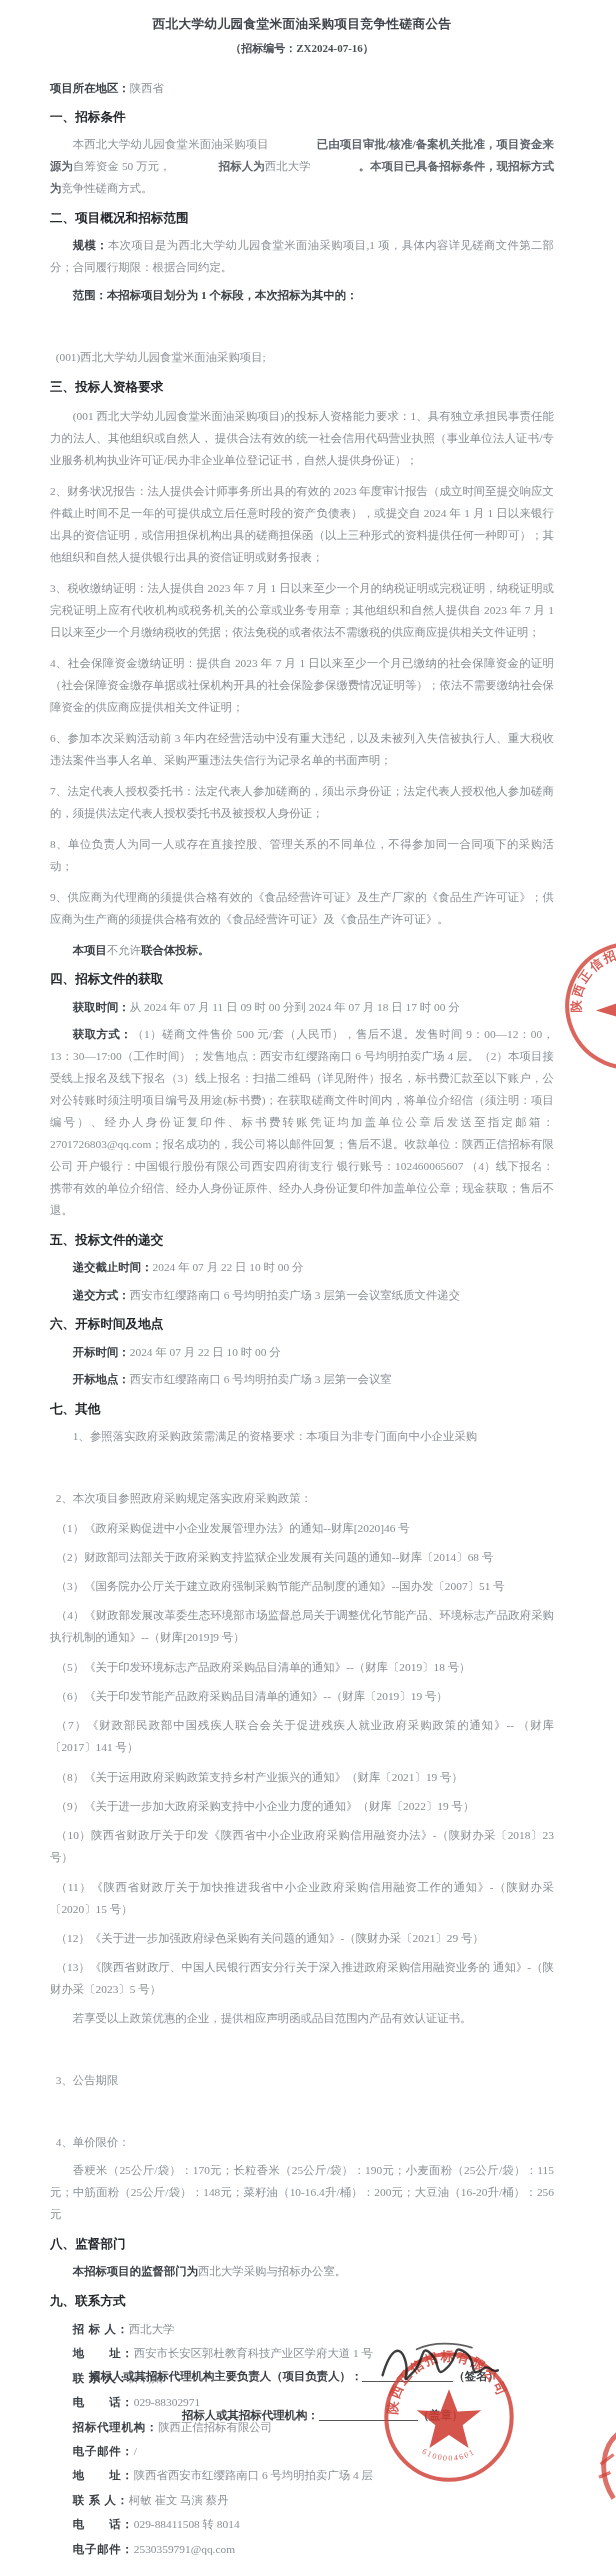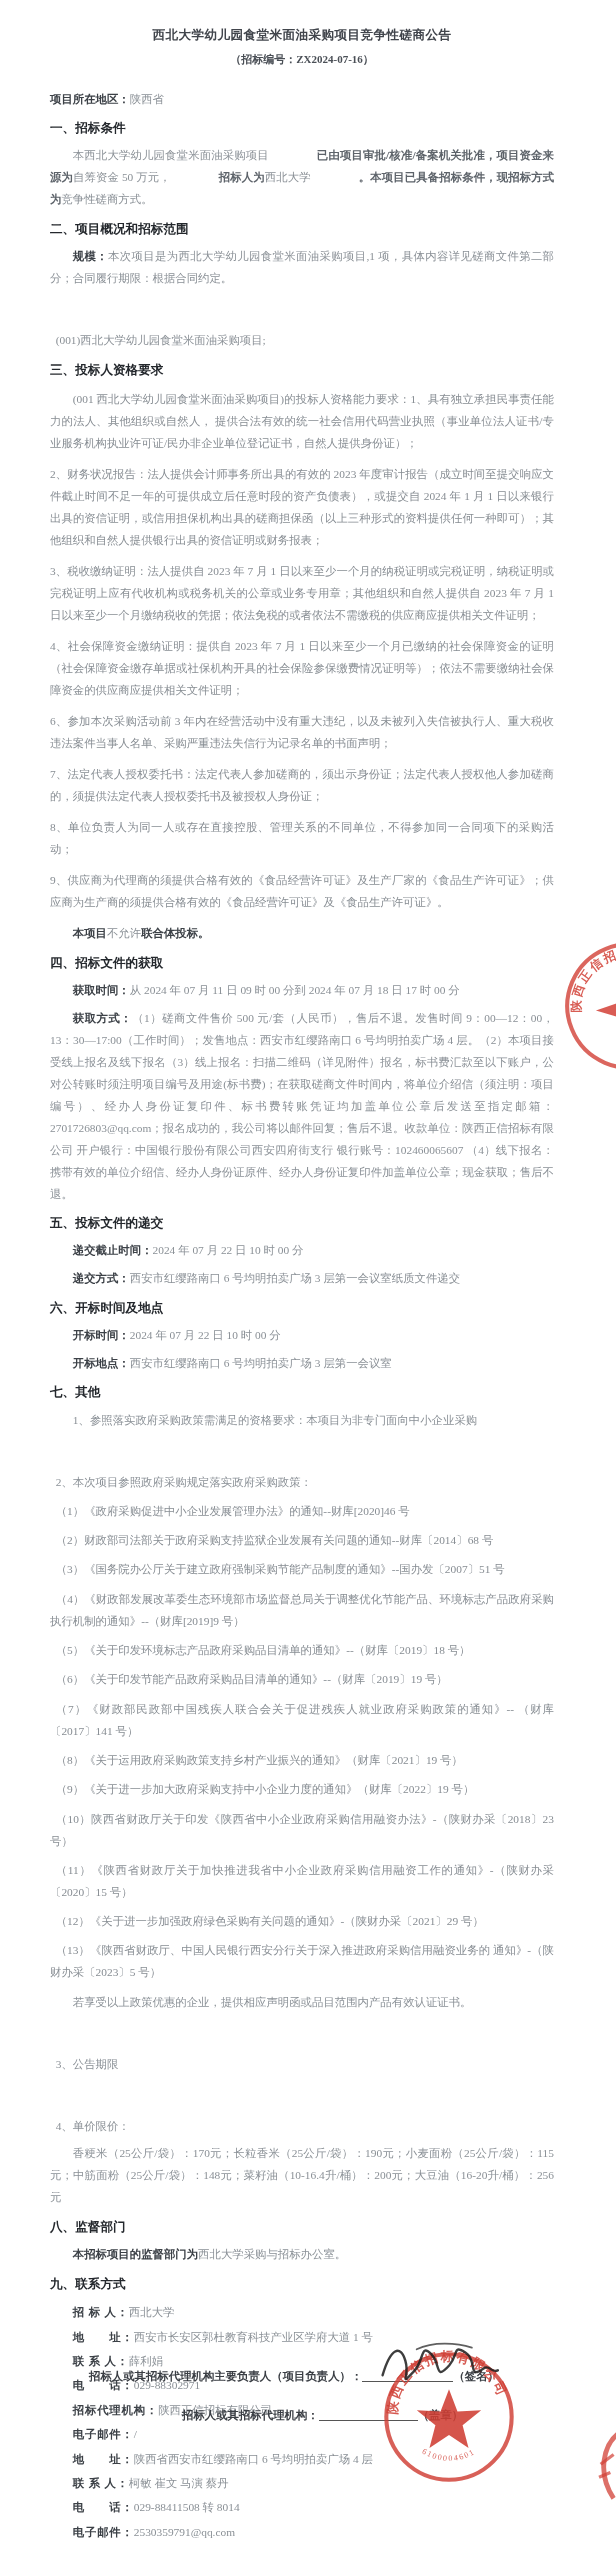--- a/index.html
+++ b/index.html
@@ -1,19 +1,19 @@
 <!DOCTYPE html>
 <html style="font-size:13px"><head>
 <meta charset="utf-8">
 <style>
   html,body{margin:0;padding:0;background:#ffffff;}
   body{width:617px;height:2576px;position:relative;overflow:hidden;
        font-family:"Liberation Serif","DejaVu Serif",serif;
        -webkit-font-smoothing:antialiased;}
-  .doc{position:absolute;top:11px;left:0;width:601px;padding:16.3px 47px 0 50px;box-sizing:border-box;}
+  .doc{position:absolute;top:0;left:0;width:601px;padding:16.3px 47px 0 50px;box-sizing:border-box;}
   .title{text-align:center;font-size:12.6px;font-weight:bold;color:#41454c;letter-spacing:0.4px;}
   .subtitle{text-align:center;font-size:11px;font-weight:bold;color:#4a4f56;margin-top:7.3px;}
   .region{margin-top:21px;font-size:11.4px;line-height:22px;}
   .sec{font-size:12.6px;font-weight:bold;color:#24282d;margin:10.6px 0 7.3px 0;}
   p{font-size:11.4px;line-height:22px;margin:5.7px 0;text-align:justify;color:#878d93;}
   .ind2{text-indent:2em;}
   .ind1{text-indent:.5em;margin-top:40px;}
   .lbl{font-weight:bold;color:#3c4147;}
   .dark{color:#5d636a;padding-left:48px;}
   .val{color:#8a9096;}
@@ -41,20 +41,21 @@
 
   <div class="region">
     <span class="lbl">项目所在地区：</span><span class="val">陕西省</span>
   </div>
 
   <div class="sec">一、招标条件</div>
   <p class="ind2"><span class="val">本西北大学幼儿园食堂米面油采购项目</span><span class="dark lbl">已由项目审批/核准/备案机关批准，项目资金来源为</span><span class="val">自筹资金 50 万元，</span><span class="dark lbl">招标人为</span><span class="val">西北大学</span><span class="dark lbl">。本项目已具备招标条件，现招标方式为</span><span class="val">竞争性磋商方式。</span></p>
 
   <div class="sec">二、项目概况和招标范围</div>
   <p class="ind2"><span class="lbl">规模：</span><span class="val">本次项目是为西北大学幼儿园食堂米面油采购项目,1 项，具体内容详见磋商文件第二部分；合同履行期限：根据合同约定。</span></p>
+  <p class="ind2"><span class="lbl">范围：</span><span class="lbl">本招标项目划分为 1 个标段，本次招标为其中的：</span></p>
   <p class="ind1"><span class="val">(001)西北大学幼儿园食堂米面油采购项目;</span></p>
 
   <div class="sec">三、投标人资格要求</div>
   <p class="item ind2">(001 西北大学幼儿园食堂米面油采购项目)的投标人资格能力要求：1、具有独立承担民事责任能力的法人、其他组织或自然人， 提供合法有效的统一社会信用代码营业执照（事业单位法人证书/专业服务机构执业许可证/民办非企业单位登记证书，自然人提供身份证）；</p>
   <p class="item">2、财务状况报告：法人提供会计师事务所出具的有效的 2023 年度审计报告（成立时间至提交响应文件截止时间不足一年的可提供成立后任意时段的资产负债表），或提交自 2024 年 1 月 1 日以来银行出具的资信证明，或信用担保机构出具的磋商担保函（以上三种形式的资料提供任何一种即可）；其他组织和自然人提供银行出具的资信证明或财务报表；</p>
   <p class="item">3、税收缴纳证明：法人提供自 2023 年 7 月 1 日以来至少一个月的纳税证明或完税证明，纳税证明或完税证明上应有代收机构或税务机关的公章或业务专用章；其他组织和自然人提供自 2023 年 7 月 1 日以来至少一个月缴纳税收的凭据；依法免税的或者依法不需缴税的供应商应提供相关文件证明；</p>
   <p class="item">4、社会保障资金缴纳证明：提供自 2023 年 7 月 1 日以来至少一个月已缴纳的社会保障资金的证明（社会保障资金缴存单据或社保机构开具的社会保险参保缴费情况证明等）；依法不需要缴纳社会保障资金的供应商应提供相关文件证明；</p>
   <p class="item">6、参加本次采购活动前 3 年内在经营活动中没有重大违纪，以及未被列入失信被执行人、重大税收违法案件当事人名单、采购严重违法失信行为记录名单的书面声明；</p>
   <p class="item">7、法定代表人授权委托书：法定代表人参加磋商的，须出示身份证；法定代表人授权他人参加磋商的，须提供法定代表人授权委托书及被授权人身份证；</p>
   <p class="item">8、单位负责人为同一人或存在直接控股、管理关系的不同单位，不得参加同一合同项下的采购活动；</p>

